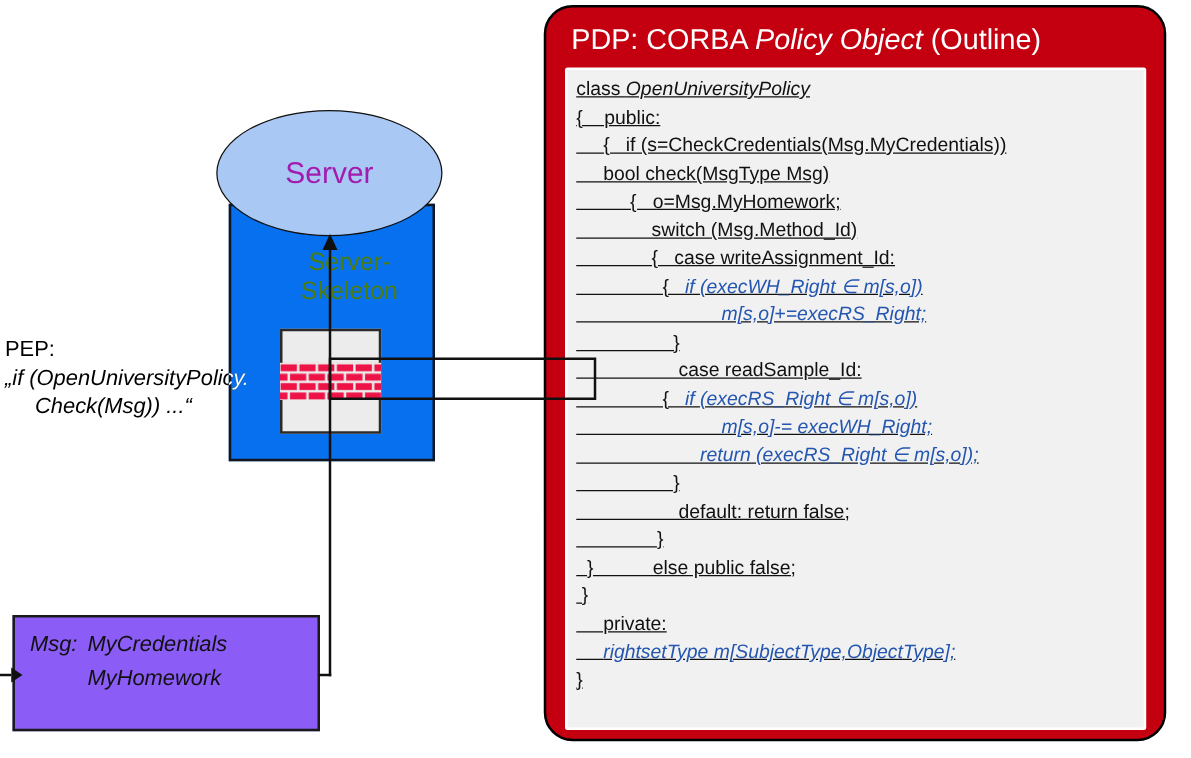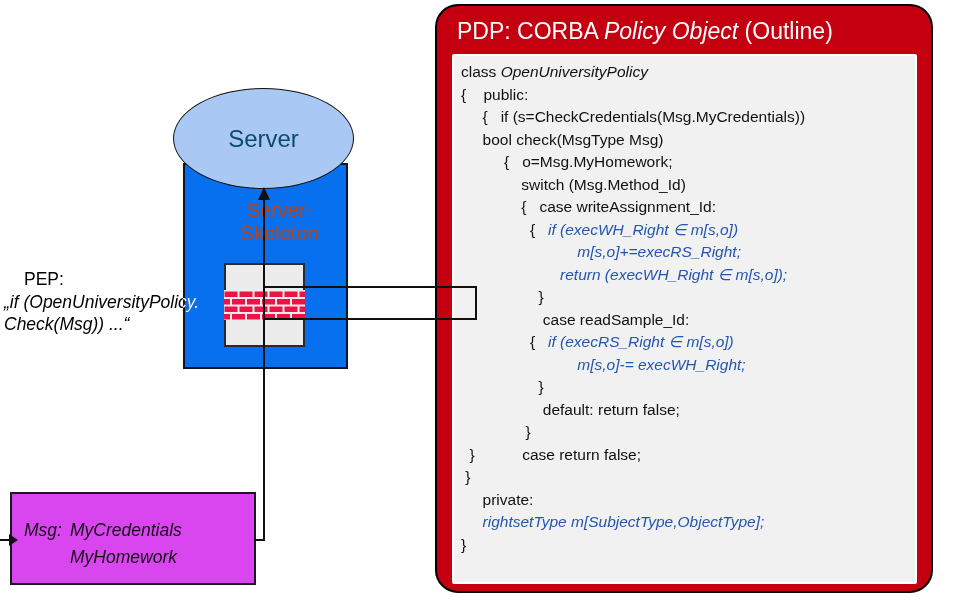--- a/index.html
+++ b/index.html
@@ -9,25 +9,25 @@
   }
   
   .blue-rect{
     position:absolute;left:183px;top:163px;width:165px;height:206px;
     background:#0770ee;border:2px solid #15151f;box-sizing:border-box;z-index:1;
   }
   .server-ellipse{
     position:absolute;left:173px;top:88px;width:181px;height:101px;border-radius:50%;
     background:#a9c9f4;border:1.6px solid #111;box-sizing:border-box;z-index:2;
     display:flex;align-items:center;justify-content:center;
-    font-size:24px;color:#0c4a6e;
+    font-size:24px;color:#a21caf;
   }
   .skeleton-label{
     position:absolute;left:183px;top:199px;width:193px;z-index:3;
-    text-align:center;color:#c2410c;font-size:20px;line-height:23px;
+    text-align:center;color:#4d7c0f;font-size:20px;line-height:23px;
   }
   .interceptor-box{
     position:absolute;left:224px;top:263px;width:81px;height:84px;
     background:#ececec;border:2px solid #2a2a2a;box-sizing:border-box;z-index:2;
   }
   .brick-band{position:absolute;left:224px;top:290px;width:81px;height:30px;z-index:3;}
   .connector-rect{
     position:absolute;left:263px;top:286px;width:214px;height:34px;
     border:2px solid #101010;box-sizing:border-box;background:transparent;z-index:6;
   }
@@ -37,47 +37,47 @@
     border-left:6px solid transparent;border-right:6px solid transparent;border-bottom:13px solid #101010;
   }
   .tick-to-msgbox{position:absolute;left:255px;top:539px;width:10px;height:2px;background:#101010;z-index:5;}
   .msg-arrow-line{position:absolute;left:0;top:539px;width:9px;height:2px;background:#101010;z-index:5;}
   .msg-arrow-head{
     position:absolute;left:9px;top:534px;width:0;height:0;z-index:5;
     border-top:6px solid transparent;border-bottom:6px solid transparent;border-left:9px solid #101010;
   }
   
   .pep-block{position:absolute;left:4px;top:268px;z-index:6;font-size:17.5px;line-height:22.5px;white-space:nowrap;}
-  .pep-line1{font-style:normal;color:#000;margin-left:20px;}
+  .pep-line1{font-style:normal;color:#000;}
   .pep-line2-wrap{position:relative;font-style:italic;color:#000;}
   .pep-line2-clip{position:absolute;left:179px;top:0;width:60px;height:22.5px;overflow:hidden;}
   .pep-line2-clip span{display:inline-block;margin-left:-179px;color:#fff;white-space:nowrap;}
-  .pep-line3{font-style:italic;color:#000;}
+  .pep-line3{font-style:italic;color:#000;margin-left:24px;}
   
   .msg-box{
     position:absolute;left:10px;top:492px;width:246px;height:93px;
-    background:#d946ef;border:2px solid #1a1a1a;box-sizing:border-box;z-index:4;
-    font-style:italic;font-size:17.5px;line-height:27px;padding:23px 0 0 12px;
+    background:#8b5cf6;border:2px solid #1a1a1a;box-sizing:border-box;z-index:4;
+    font-style:italic;font-size:17.5px;line-height:27px;padding:8px 0 0 12px;
   }
   .msg-row{display:grid;grid-template-columns:46px auto;}
   
   .pdp-panel{
     position:absolute;left:435px;top:4px;width:498px;height:589px;
     background:#c40010;border:2.5px solid #000;border-radius:23px;box-sizing:border-box;z-index:1;
   }
   .pdp-title{
     margin:12px 0 0 20px;height:36px;color:#fff;font-size:23px;white-space:nowrap;
   }
   .pdp-title .it{font-style:italic;}
   .code-box{
     position:absolute;left:15px;top:48px;width:465px;height:530px;
     background:#f1f1f1;border:2.5px solid #fff;border-radius:2px;box-sizing:border-box;
     padding:5px 0 0 7px;overflow:hidden;
   }
-  .code-line{white-space:pre;font-size:15.5px;line-height:22.5px;color:#111;}
+  .code-line{white-space:pre;font-size:15.5px;line-height:22.5px;color:#111;text-decoration:underline;}
   .seg-k{font-style:normal;color:#111;}
   .seg-ki{font-style:italic;color:#111;}
   .seg-b{font-style:italic;color:#2456b0;}
 </style>
 </head>
 <body>
 
 <div class="stage">
 
   <div class="blue-rect"></div>
@@ -143,29 +143,29 @@
       <div>
           <div class="code-line"><span class="seg-k">class </span><span class="seg-ki">OpenUniversityPolicy</span></div>
           <div class="code-line"><span class="seg-k">{    public:</span></div>
           <div class="code-line"><span class="seg-k">     {   if (s=CheckCredentials(Msg.MyCredentials))</span></div>
           <div class="code-line"><span class="seg-k">     bool check(MsgType Msg)</span></div>
           <div class="code-line"><span class="seg-k">          {   o=Msg.MyHomework;</span></div>
           <div class="code-line"><span class="seg-k">              switch (Msg.Method_Id)</span></div>
           <div class="code-line"><span class="seg-k">              {   case writeAssignment_Id:</span></div>
           <div class="code-line"><span class="seg-k">                {   </span><span class="seg-b">if (execWH_Right ∈ m[s,o])</span></div>
           <div class="code-line"><span class="seg-b">                           m[s,o]+=execRS_Right;</span></div>
-          <div class="code-line"><span class="seg-b">                       return (execWH_Right ∈ m[s,o]);</span></div>
           <div class="code-line"><span class="seg-k">                  }</span></div>
           <div class="code-line"><span class="seg-k">                   case readSample_Id:</span></div>
           <div class="code-line"><span class="seg-k">                {   </span><span class="seg-b">if (execRS_Right ∈ m[s,o])</span></div>
           <div class="code-line"><span class="seg-b">                           m[s,o]-= execWH_Right;</span></div>
+          <div class="code-line"><span class="seg-b">                       return (execRS_Right ∈ m[s,o]);</span></div>
           <div class="code-line"><span class="seg-k">                  }</span></div>
           <div class="code-line"><span class="seg-k">                   default: return false;</span></div>
           <div class="code-line"><span class="seg-k">               }</span></div>
-          <div class="code-line"><span class="seg-k">  }           case return false;</span></div>
+          <div class="code-line"><span class="seg-k">  }           else public false;</span></div>
           <div class="code-line"><span class="seg-k"> }</span></div>
           <div class="code-line"><span class="seg-k">     private:</span></div>
           <div class="code-line"><span class="seg-k">     </span><span class="seg-b">rightsetType m[SubjectType,ObjectType];</span></div>
           <div class="code-line"><span class="seg-k">}</span></div>
         </div>
     </div>
   </div>
 
 </div>
 

